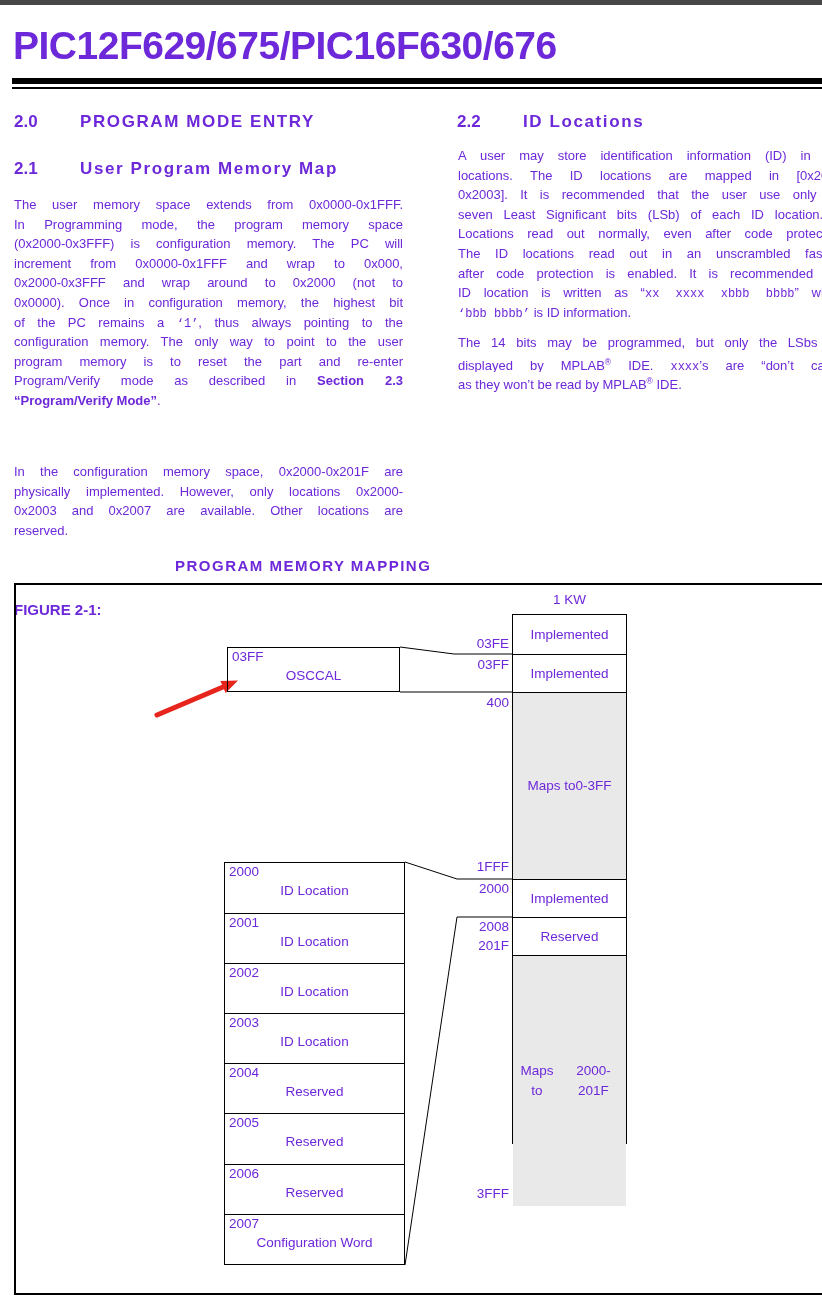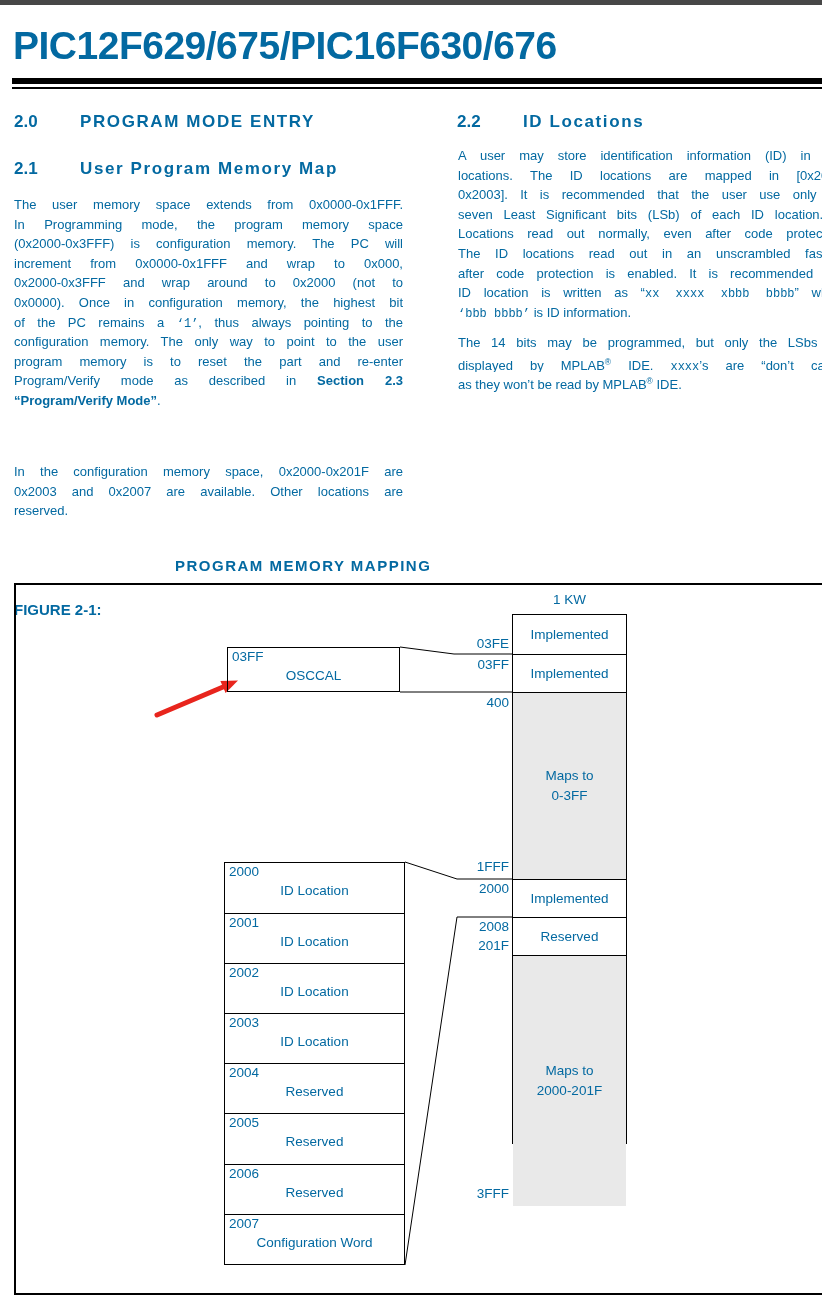--- a/index.html
+++ b/index.html
@@ -1,17 +1,17 @@
 <!DOCTYPE html>
 <html><head>
 <meta charset="utf-8">
 <style>
   html,body{margin:0;padding:0;background:#fff;}
   #page{position:relative;width:822px;height:1300px;background:#ffffff;overflow:hidden;
-        font-family:"Liberation Sans",sans-serif;color:#0369a1;}
+        font-family:"Liberation Sans",sans-serif;color:#6d28d9;}
   
   .top-bar{position:absolute;left:0;top:0;width:822px;height:5px;background:#474747;}
   
   .doc-title{position:absolute;left:13px;top:26px;font-size:39px;font-weight:bold;
              letter-spacing:-0.5px;line-height:40px;white-space:nowrap;}
   .rule-thick{position:absolute;left:12px;top:78px;width:810px;height:6px;background:#000;}
   .rule-thin{position:absolute;left:12px;top:87px;width:810px;height:2px;background:#000;}
   
   .sec-h{position:absolute;display:flex;font-weight:bold;font-size:17px;line-height:20px;white-space:nowrap;}
   .sec-h .num{width:66px;flex:0 0 66px;}
@@ -38,21 +38,21 @@
   .fig-cap .ttl{letter-spacing:1.5px;}
   
   .fig{position:absolute;left:14px;top:583px;width:808px;height:712px;box-sizing:border-box;
        border-left:2px solid #000;border-top:2px solid #000;border-bottom:2px solid #000;}
   .fig svg{position:absolute;left:0;top:0;pointer-events:none;}
   .kw{position:absolute;left:496px;top:7px;width:115px;text-align:center;font-size:13.5px;}
   .mem-col{position:absolute;left:496px;top:29px;width:115px;height:530px;box-sizing:border-box;
            border:1px solid #000;}
   .mc{box-sizing:border-box;border-bottom:1px solid #000;display:flex;align-items:center;
       justify-content:center;font-size:13.5px;text-align:center;}
-  .mc.gray{background:#e9e9e9;flex-direction:column;line-height:20px;}
+  .mc.gray{background:#e9e9e9;flex-direction:row;line-height:20px;}
   .c1{height:40px;} .c2{height:38px;} .cg1{height:187px;} .c3{height:38px;} .c4{height:38px;}
   .cg2{height:250px;border-bottom:none;}
   .addr{position:absolute;left:405px;width:88px;text-align:right;font-size:13.5px;line-height:15px;}
   .a03fe{top:51px;} .a03ff{top:72px;} .a400{top:110px;} .a1fff{top:274px;}
   .a2000{top:296px;} .a2008{top:334px;} .a201f{top:353px;} .a3fff{top:601px;}
   .osccal{position:absolute;left:211px;top:62px;width:173px;height:45px;box-sizing:border-box;
           border:1px solid #000;}
   .box-addr{position:absolute;top:1px;left:4px;font-size:13.5px;line-height:15px;}
   .box-name{position:absolute;top:20px;left:0;width:100%;text-align:center;font-size:13.5px;line-height:16px;}
   .stack{position:absolute;left:208px;top:277px;width:181px;height:403px;box-sizing:border-box;
@@ -91,20 +91,21 @@
       <div class="ln"><span>0x2000-0x3FFF and wrap around to 0x2000 (not to</span></div>
       <div class="ln"><span>0x0000). Once in configuration memory, the highest bit</span></div>
       <div class="ln"><span>of the PC remains a </span><span class="sm">‘1’</span><span>, thus always pointing to the</span></div>
       <div class="ln"><span>configuration memory. The only way to point to the user</span></div>
       <div class="ln"><span>program memory is to reset the part and re-enter</span></div>
       <div class="ln"><span>Program/Verify mode as described in </span><span class="sb">Section 2.3</span></div>
       <div class="ln final"><span class="sb">“Program/Verify Mode”</span><span>.</span></div>
     </div>
   <div class="para p-l2">
       <div class="ln"><span>In the configuration memory space, 0x2000-0x201F are</span></div>
+      <div class="ln"><span>physically implemented. However, only locations 0x2000-</span></div>
       <div class="ln"><span>0x2003 and 0x2007 are available. Other locations are</span></div>
       <div class="ln final"><span>reserved.</span></div>
     </div>
   <div class="para p-r1">
       <div class="ln"><span>A user may store identification information (ID) in four</span></div>
       <div class="ln"><span>locations. The ID locations are mapped in [0x2000-</span></div>
       <div class="ln"><span>0x2003]. It is recommended that the user use only the</span></div>
       <div class="ln"><span>seven Least Significant bits (LSb) of each ID location. ID</span></div>
       <div class="ln"><span>Locations read out normally, even after code protection.</span></div>
       <div class="ln"><span>The ID locations read out in an unscrambled fashion</span></div>

